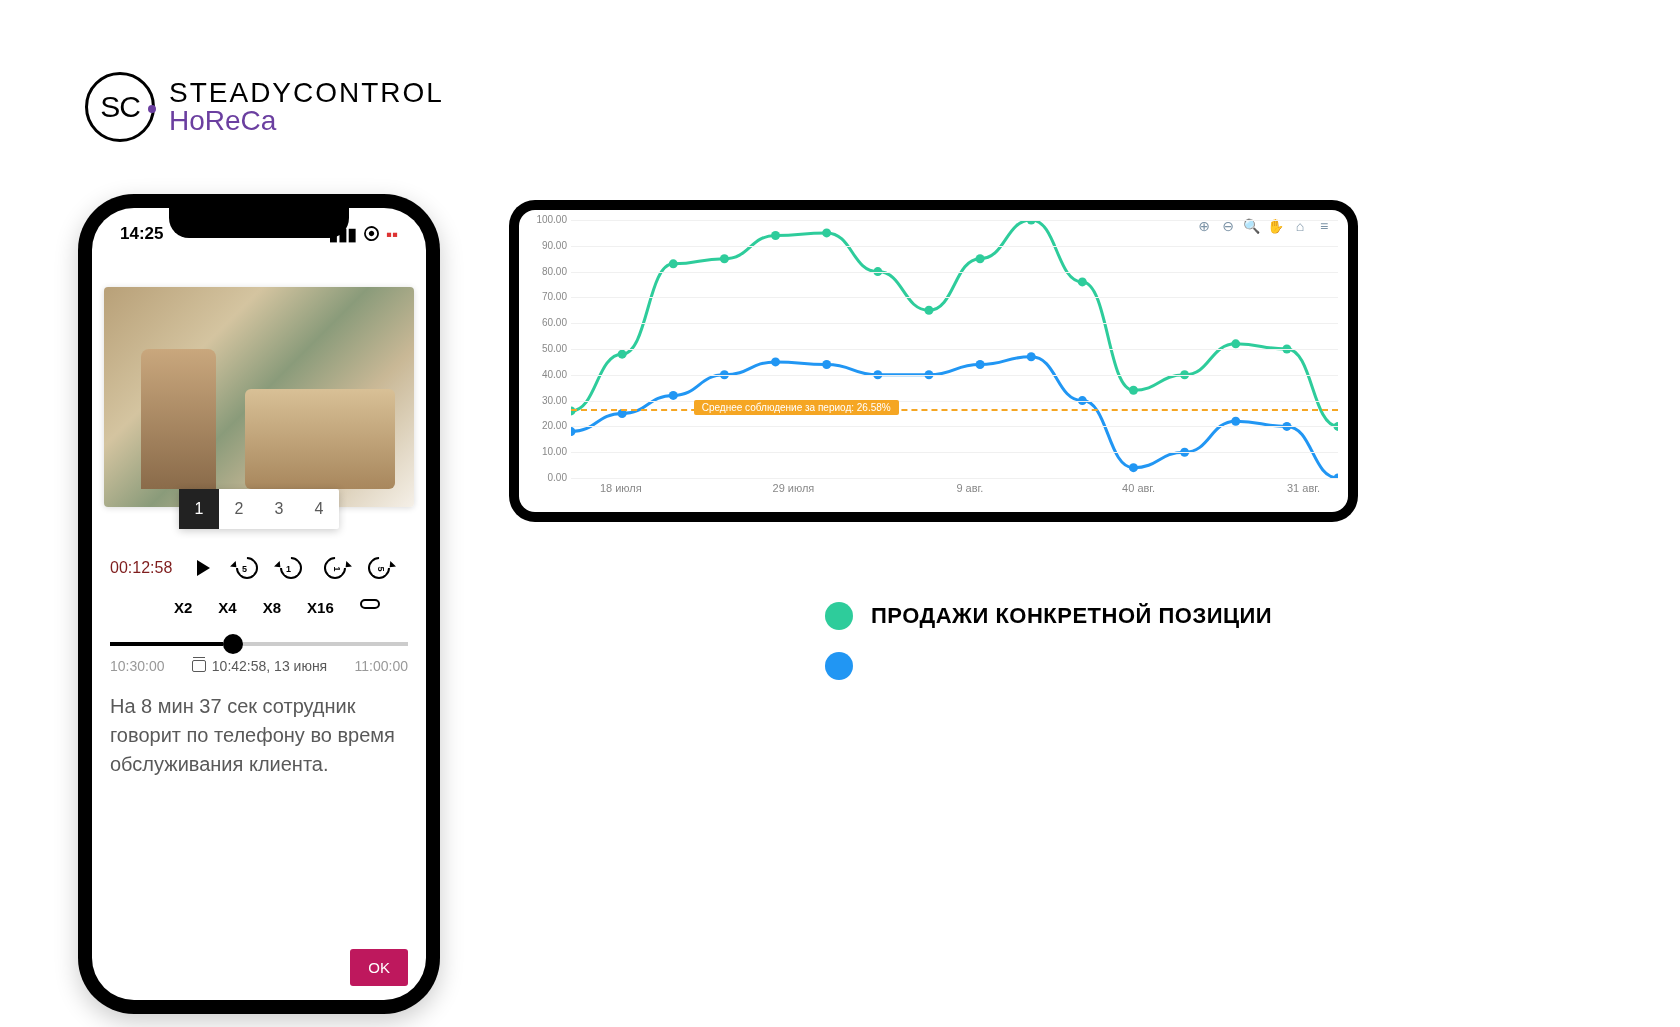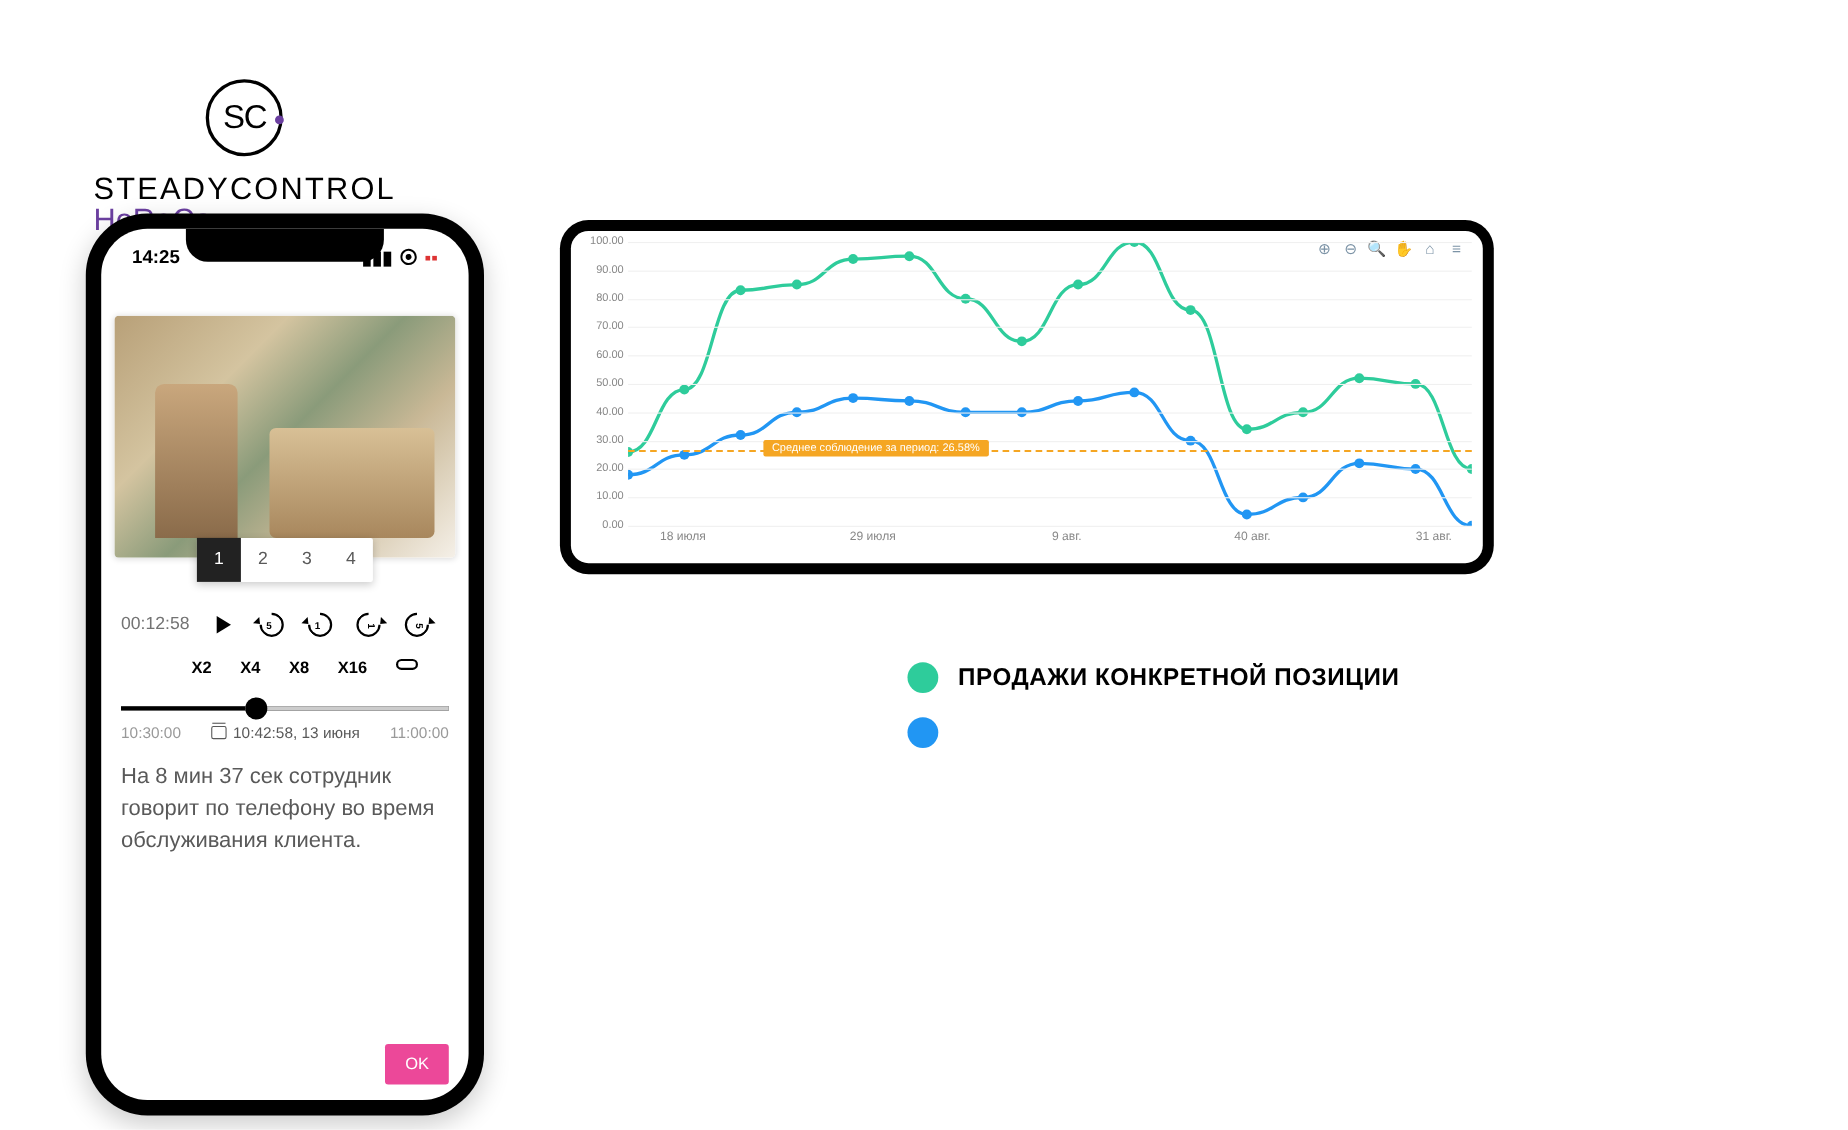--- a/index.html
+++ b/index.html
@@ -1,19 +1,19 @@
 <!DOCTYPE html>
 <html><head>
 <meta charset="utf-8">
 <style>
 * { box-sizing: border-box; margin: 0; padding: 0; }
 body { font-family: -apple-system, BlinkMacSystemFont, "Segoe UI", Arial, sans-serif; background: #fff; width: 1680px; height: 1027px; position: relative; overflow: hidden; }
 
 
-.logo-wrap { position: absolute; top: 72px; left: 85px; display: flex; align-items: center; gap: 14px; flex-direction: column; }
+.logo-wrap { position: absolute; top: 72px; left: 85px; display: flex; align-items: center; gap: 14px; }
 .logo-circle { width: 70px; height: 70px; border: 3px solid #000; border-radius: 50%; display: flex; align-items: center; justify-content: center; font-size: 30px; font-weight: 500; letter-spacing: -1px; position: relative; }
 .logo-dot { position: absolute; right: -4px; top: 30px; width: 8px; height: 8px; border-radius: 50%; background: #6B3FA0; }
 .logo-text-top { font-size: 28px; font-weight: 500; letter-spacing: 2px; color: #000; }
 .logo-text-bottom { font-size: 28px; font-weight: 500; color: #6B3FA0; margin-top: -4px; }
 
 
 .phone { position: absolute; top: 194px; left: 78px; width: 362px; height: 820px; background: #000; border-radius: 56px; padding: 14px; box-shadow: 0 8px 24px rgba(0,0,0,0.2); }
 .phone-screen { width: 100%; height: 100%; background: #fff; border-radius: 42px; position: relative; overflow: hidden; }
 .notch { position: absolute; top: 0; left: 50%; transform: translateX(-50%); width: 180px; height: 30px; background: #000; border-radius: 0 0 20px 20px; z-index: 10; }
 .status-bar { display: flex; justify-content: space-between; padding: 16px 28px 0; font-size: 17px; font-weight: 600; }
@@ -23,21 +23,21 @@
 .video-img { width: 100%; height: 220px; background: linear-gradient(135deg,#b8a078 0%,#d4c4a0 30%,#8a9b7a 50%,#c9b896 70%,#f5f0e8 100%); position: relative; }
 .video-img::before { content:''; position:absolute; left:12%; top:28%; width:75px; height:140px; background:linear-gradient(#c9a77d,#8a6b4a); border-radius:8px 8px 0 0; }
 .video-img::after { content:''; position:absolute; right:6%; bottom:8%; width:150px; height:100px; background:linear-gradient(#d8c096,#a8875d); border-radius:6px; }
 
 .tabs-row { display:flex; justify-content:center; margin-top:-18px; position:relative; z-index:2; }
 .tabs-box { display:flex; background:#fff; border-radius:2px; box-shadow:0 2px 8px rgba(0,0,0,0.2); }
 .tab { width:40px; height:40px; display:flex; align-items:center; justify-content:center; font-size:16px; color:#595959; cursor:pointer; }
 .tab.active { background:#222; color:#fff; }
 
 .player-row { display:flex; align-items:center; gap:18px; padding: 26px 18px 0; }
-.time { font-size:16px; color:#737373; }
+.time { font-size:16px; color:#7f1d1d; }
 .pbtn { width:26px; height:26px; display:flex; align-items:center; justify-content:center; cursor:pointer; font-size:18px; }
 .triangle { width:0; height:0; border-left:13px solid #000; border-top:8px solid transparent; border-bottom:8px solid transparent; }
 .rot-icon { width:22px; height:22px; border:2.5px solid #000; border-radius:50%; border-top-color:transparent; position:relative; transform:rotate(-45deg); }
 .rot-icon.fwd { transform: rotate(45deg) scaleX(-1); }
 .rot-icon::after { content:''; position:absolute; top:-4px; left:-2px; width:0; height:0; border-top:5px solid #000; border-left:4px solid transparent; border-right:4px solid transparent; }
 .rot-label { position:absolute; font-size:9px; top:3px; left:4px; transform:rotate(45deg); font-weight:600; }
 .rot-icon.fwd .rot-label { transform: rotate(-45deg) scaleX(-1); }
 
 .speed-row { display:flex; gap:26px; padding: 18px 18px 0 82px; font-size:15px; font-weight:600; }
 .link-ico { width:20px; height:10px; border:2px solid #000; border-radius:6px; }
@@ -46,21 +46,21 @@
 .slider::before{ content:''; position:absolute; right:0; top:0; width:62%; height:4px; background:#ccc; }
 .thumb { position:absolute; left:38%; top:-8px; width:20px; height:20px; border-radius:50%; background:#000; }
 
 .time-row { display:flex; justify-content:space-between; padding: 12px 18px 0; font-size:14px; color:#999; align-items:center; }
 .time-mid { display:flex; gap:6px; color:#595959; align-items:center; }
 .cal-ico { width:14px; height:12px; border:1.5px solid #595959; border-radius:2px; position:relative; }
 .cal-ico::before { content:''; position:absolute; top:-4px; left:0; width:100%; height:3px; border-top:1.5px solid #595959; }
 
 .note { padding: 18px 18px 0; font-size:20px; line-height:1.45; color:#595959; }
 
-.ok-btn { position:absolute; bottom:14px; right:18px; background:#ec4899; color:#fff; padding:10px 18px; border-radius:3px; font-size:15px; font-weight:500; }
+.ok-btn { position:absolute; bottom:14px; right:18px; background:#be185d; color:#fff; padding:10px 18px; border-radius:3px; font-size:15px; font-weight:500; }
 
 
 .tablet { position: absolute; top: 200px; left: 509px; width: 849px; height: 322px; background:#000; border-radius:26px; padding:10px; }
 .tablet-screen { width:100%; height:100%; background:#fff; border-radius:16px; position:relative; overflow:hidden; padding: 8px 18px 4px 42px; }
 
 .chart-toolbar { position:absolute; top:8px; right:16px; display:flex; gap:8px; font-size:14px; color:#7c93a6; }
 .tb-ico { width:16px; height:16px; display:flex; align-items:center; justify-content:center; font-size:14px; cursor:pointer; }
 
 .y-ticks { position:absolute; left:8px; top:10px; bottom:34px; width:40px; display:flex; flex-direction:column; justify-content:space-between; font-size:10px; color:#888; text-align:right; }
 .y-ticks div { height: 0; line-height:0; }

